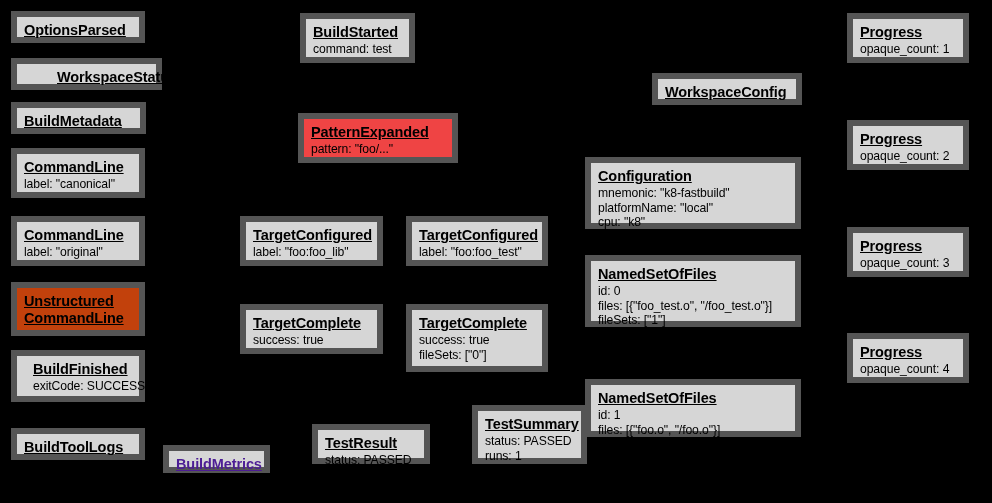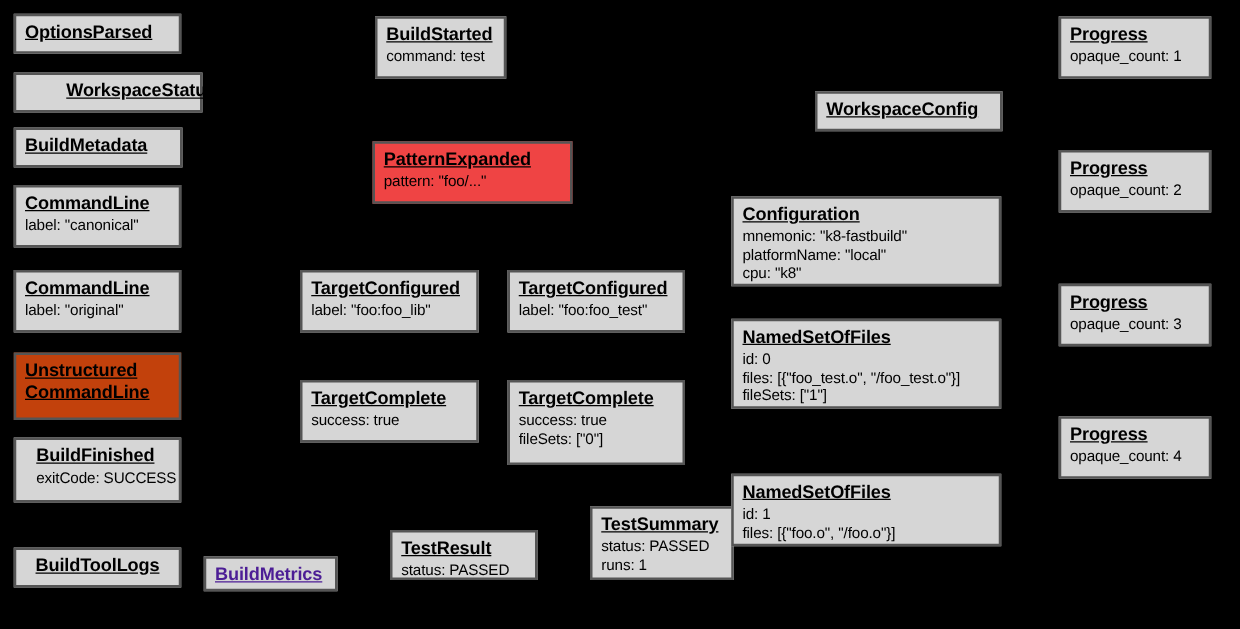--- a/index.html
+++ b/index.html
@@ -13,21 +13,21 @@
     width: 992px;
     height: 503px;
     background: #000000;
     overflow: hidden;
     font-family: "Liberation Sans", sans-serif;
   }
   .node {
     position: absolute;
     box-sizing: border-box;
     background: #d6d6d6;
-    border: 2px solid #0f766e;
+    border: 6px solid #0f766e;
     color: #000000;
     padding: 5px 7px 6px 7px;
     line-height: 1.18;
   }
   .node-title {
     display: block;
     font-size: 14.5px;
     font-weight: bold;
     text-decoration: underline;
     white-space: pre-line;
@@ -76,27 +76,27 @@
     <div class="node title-only" style="left: 11px; top: 282px; width: 134px; height: 54px; background: #c2410c; border-color: rgb(85, 85, 85); color: rgb(0, 0, 0);">
       <span class="node-title">Unstructured
 CommandLine</span>
     </div>
     <div class="node" style="left: 11px; top: 350px; width: 134px; height: 52px; background: rgb(214, 214, 214); border-color: rgb(85, 85, 85); color: rgb(0, 0, 0); padding-left: 16px;">
       <span class="node-title">BuildFinished</span>
       <span class="node-props">
         <span class="node-prop">exitCode: SUCCESS</span>
       </span>
     </div>
-    <div class="node title-only" style="left: 11px; top: 438px; width: 134px; height: 32px; background: rgb(214, 214, 214); border-color: rgb(85, 85, 85); color: rgb(0, 0, 0); text-align: center;">
+    <div class="node title-only" style="left: 11px; top: 428px; width: 134px; height: 32px; background: rgb(214, 214, 214); border-color: rgb(85, 85, 85); color: rgb(0, 0, 0);">
       <span class="node-title">BuildToolLogs</span>
     </div>
     <div class="node title-only" style="left: 163px; top: 445px; width: 107px; height: 28px; background: rgb(214, 214, 214); border-color: rgb(85, 85, 85); color: #4c1d95;">
       <span class="node-title">BuildMetrics</span>
     </div>
-    <div class="node" style="left: 300px; top: 13px; width: 105px; height: 50px; background: rgb(214, 214, 214); border-color: rgb(85, 85, 85); color: rgb(0, 0, 0);">
+    <div class="node" style="left: 300px; top: 13px; width: 115px; height: 50px; background: rgb(214, 214, 214); border-color: rgb(85, 85, 85); color: rgb(0, 0, 0);">
       <span class="node-title">BuildStarted</span>
       <span class="node-props">
         <span class="node-prop">command: test</span>
       </span>
     </div>
     <div class="node" style="left: 298px; top: 113px; width: 160px; height: 50px; background: #ef4444; border-color: rgb(85, 85, 85); color: rgb(0, 0, 0);">
       <span class="node-title">PatternExpanded</span>
       <span class="node-props">
         <span class="node-prop">pattern: "foo/..."</span>
       </span>

